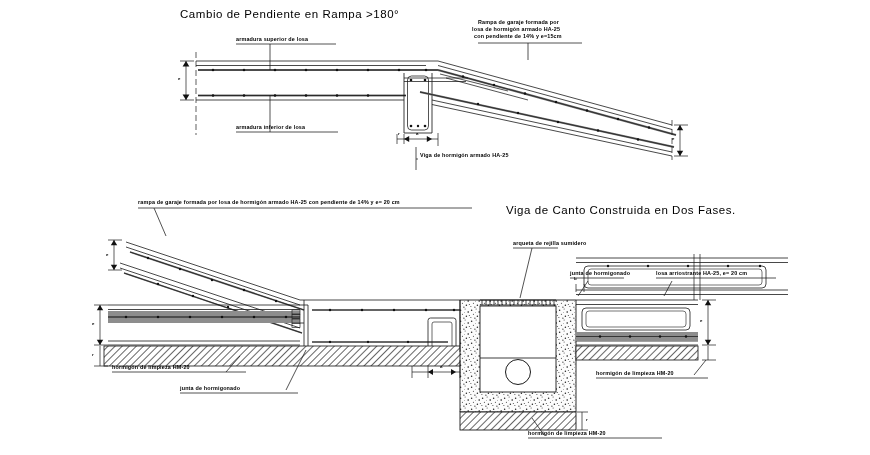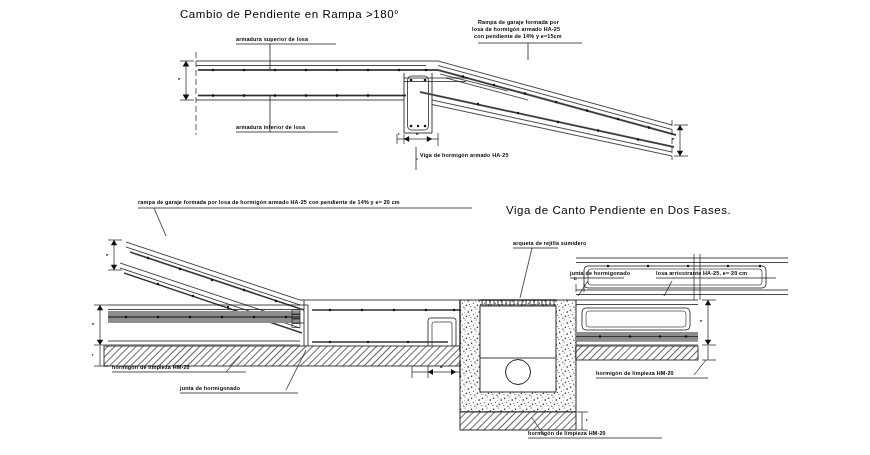--- a/index.html
+++ b/index.html
@@ -462,21 +462,21 @@
   <div class="txt anno" style="left:464px;top:26px;">losa de hormigón armado HA-25</div>
   <div class="txt anno" style="left:466px;top:33px;">con pendiente de 14% y e=15cm</div>
 
   <div class="txt anno" style="left:412px;top:152px;">Viga de hormigón armado HA-25</div>
 
   <div class="txt dim" style="left:170px;top:76px;">e</div>
   <div class="txt dim" style="left:408px;top:131px;">a</div>
   <div class="txt dim" style="left:390px;top:131px;">r</div>
   <div class="txt dim" style="left:664px;top:136px;">e</div>
 
-  <div class="txt title" style="left:498px;top:203px;">Viga de Canto Pendiente en Dos Fases.</div>
+  <div class="txt title" style="left:498px;top:203px;">Viga de Canto Construida en Dos Fases.</div>
 
   <div class="txt anno" style="left:130px;top:199px;">rampa de garaje formada por losa de hormigón armado HA-25 con pendiente de 14% y e= 20 cm</div>
 
   <div class="txt anno" style="left:505px;top:240px;">arqueta de rejilla sumidero</div>
 
   <div class="txt anno" style="left:562px;top:270px;">junta de hormigonado</div>
 
   <div class="txt anno" style="left:648px;top:270px;">losa arriostrante HA-25, e= 20 cm</div>
 
   <div class="txt anno" style="left:104px;top:364px;">hormigón de limpieza HM-20</div>

